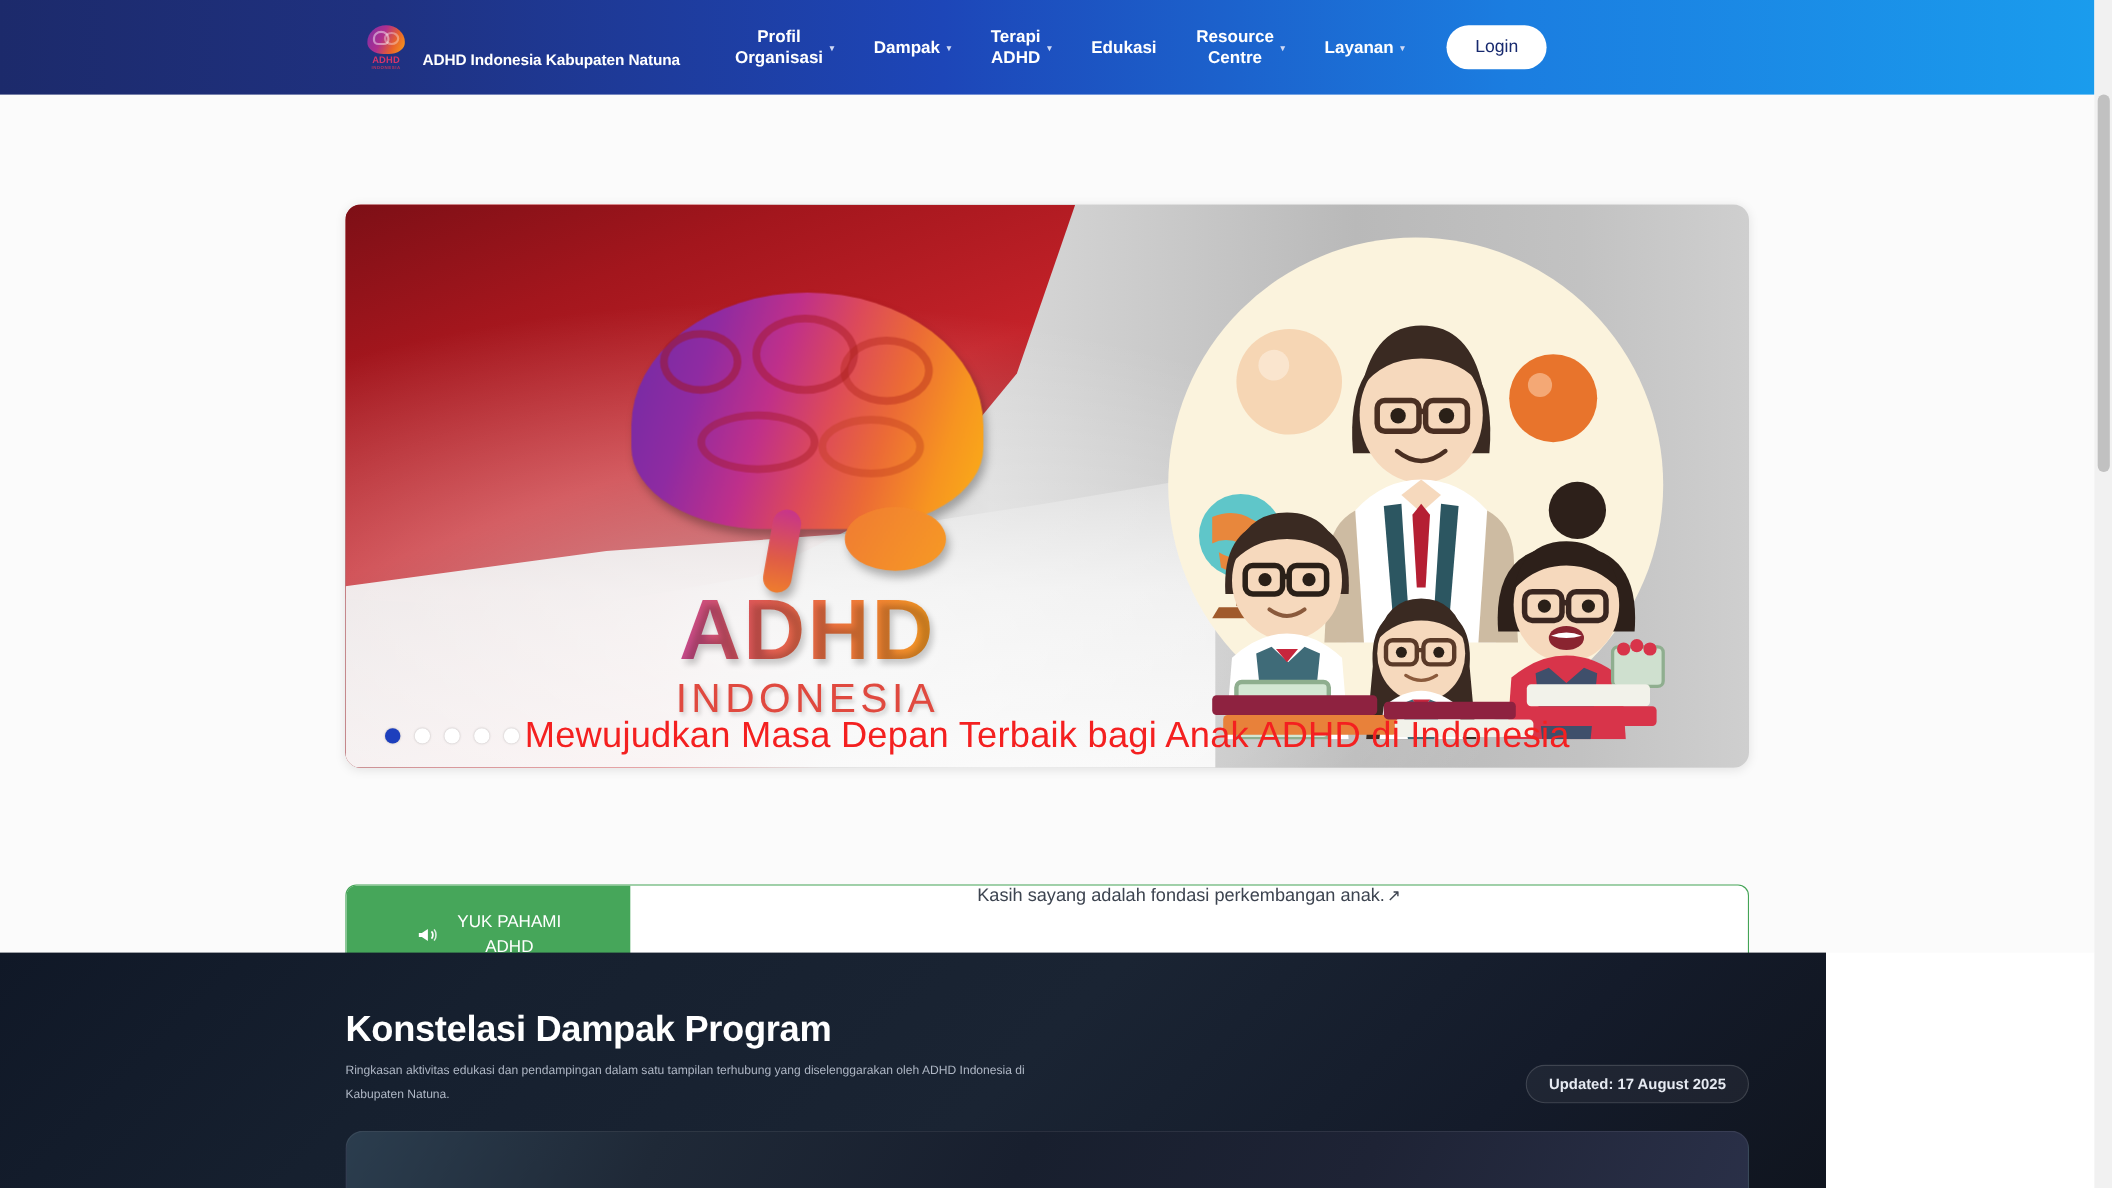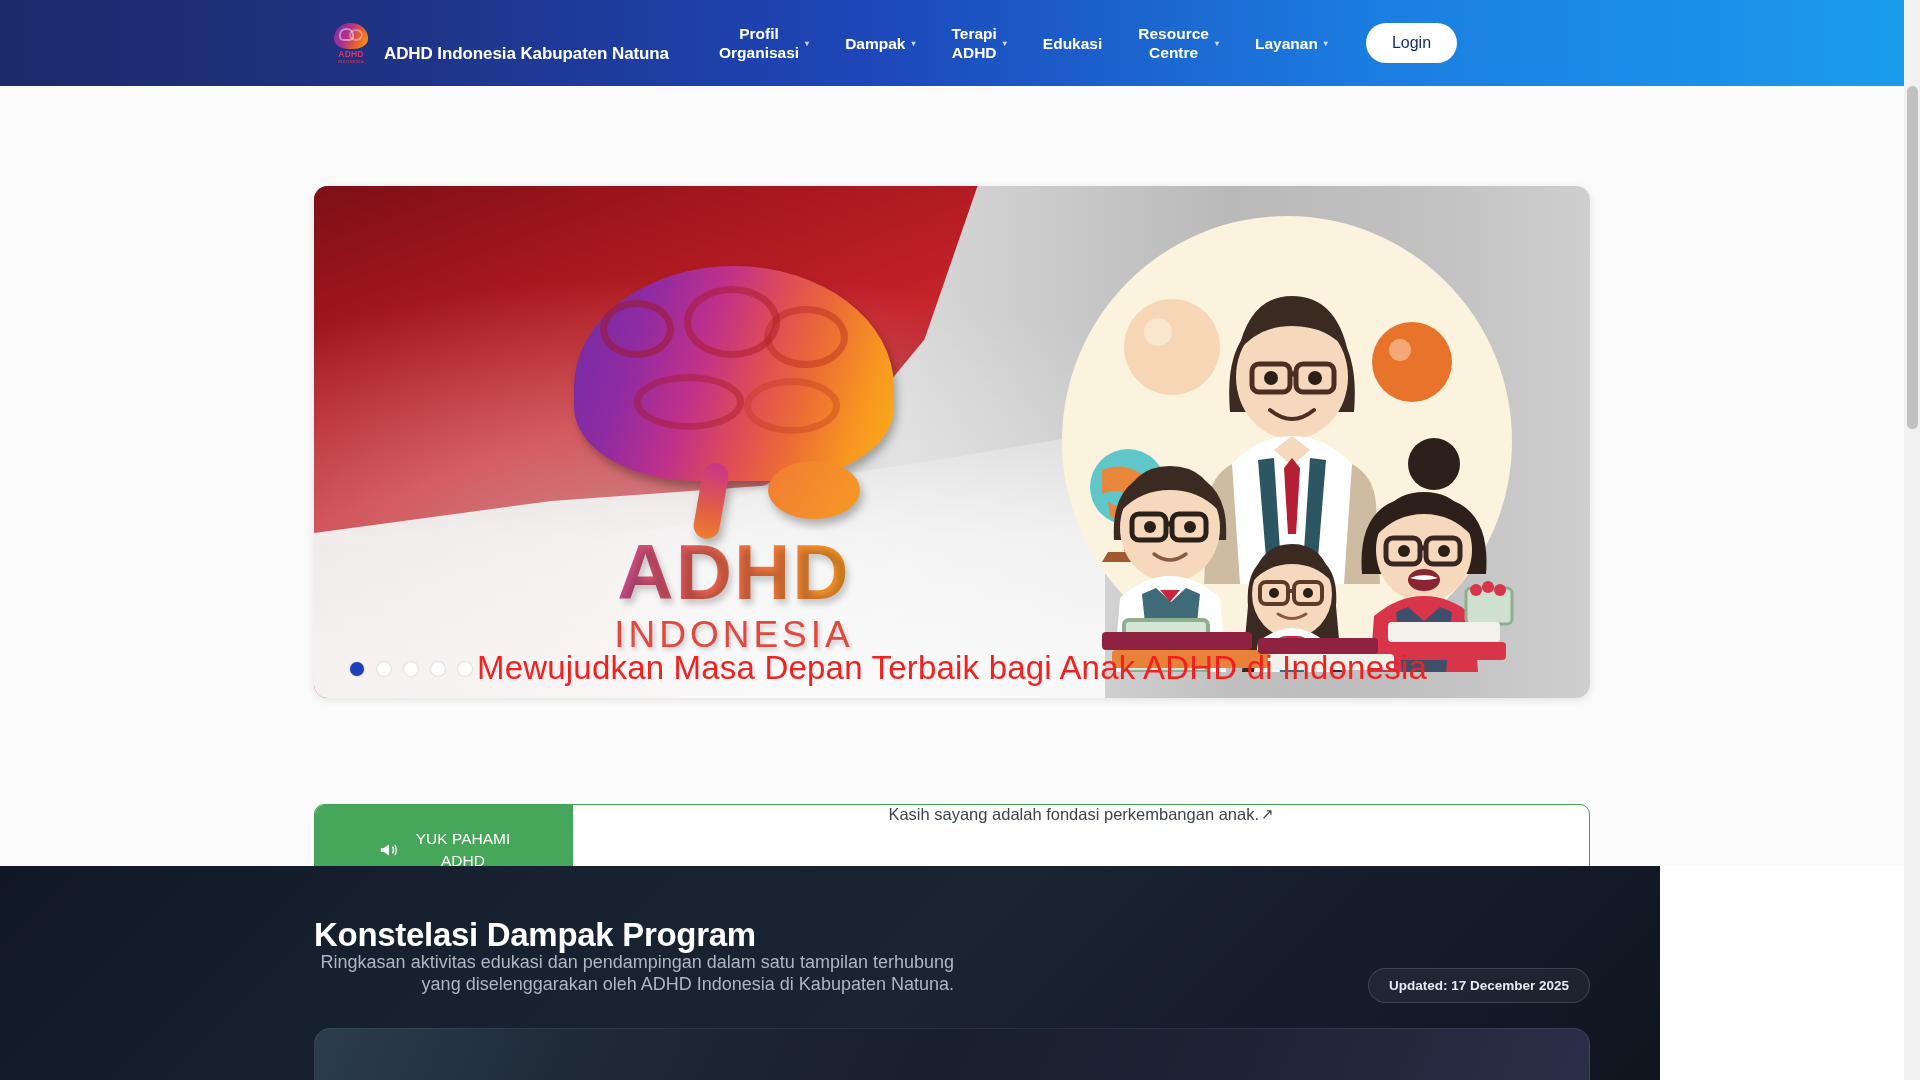--- a/index.html
+++ b/index.html
@@ -50,21 +50,21 @@
   }
   .brand-logo .logo-word {
     font-size: 8.5px; font-weight: bold; letter-spacing: .2px;
     color: #d4356a; line-height: 9px; margin-top: 1px;
   }
   .brand-logo .logo-sub {
     font-size: 4px; font-weight: bold; letter-spacing: .5px;
     color: #b8345f; line-height: 5px;
   }
   .brand-title {
-    color: #ffffff; font-size: 17px; font-weight: bold;
+    color: #ffffff; font-size: 14px; font-weight: bold;
     white-space: nowrap; letter-spacing: -0.1px; margin-top: 21px;
   }
 
   .nav-menu { display: flex; align-items: center; gap: 0; }
   .nav-item {
     display: flex; align-items: center; gap: 6px;
     padding: 0 18px;
     color: #ffffff; font-size: 15.5px; font-weight: bold;
     cursor: pointer; white-space: nowrap;
     text-align: center;
@@ -233,22 +233,22 @@
     width: 1660px; height: 214px;
     background: linear-gradient(135deg,#101827 0%, #16202f 25%, #1a2433 55%, #141b2a 80%, #10151f 100%);
     overflow: hidden;
   }
   .dark-inner { position: absolute; left: 314px; top: 0; width: 1276px; height: 100%; }
   .ks-title {
     position: absolute; left: 0; top: 50px;
     color: #ffffff; font-size: 33px; font-weight: bold; letter-spacing: -.3px;
   }
   .ks-desc {
-    position: absolute; left: 0; top: 85px; width: 640px;
-    color: #aeb6c4; font-size: 18px; line-height: 22px; text-align: right;
+    position: absolute; left: 0; top: 96px; width: 640px;
+    color: #aeb6c4; font-size: 11px; line-height: 22px;
   }
   .updated-badge {
     position: absolute; right: 0; top: 968px;
     color: #e6eaf2; font-size: 13.5px; font-weight: bold;
     background: rgba(255,255,255,.05);
     border: 1px solid rgba(255,255,255,.14);
     border-radius: 20px;
     padding: 9px 20px;
     white-space: nowrap;
   }
@@ -476,17 +476,17 @@
     </div>
   </div>
 </div>
 
 <div class="dark-section">
   <div class="dark-inner">
     <div class="ks-title">Konstelasi Dampak Program</div>
     <div class="ks-desc">Ringkasan aktivitas edukasi dan pendampingan dalam satu tampilan terhubung yang diselenggarakan oleh ADHD Indonesia di Kabupaten Natuna.</div>
   </div>
 </div>
-<div class="updated-badge" style="right:330px;">Updated: 17 December 2025</div>
+<div class="updated-badge" style="right:330px;">Updated: 17 August 2025</div>
 <div class="dark-card"></div>
 
 <div class="scrollbar-track"></div>
 <div class="scrollbar-thumb"></div>
 
 </body></html>

